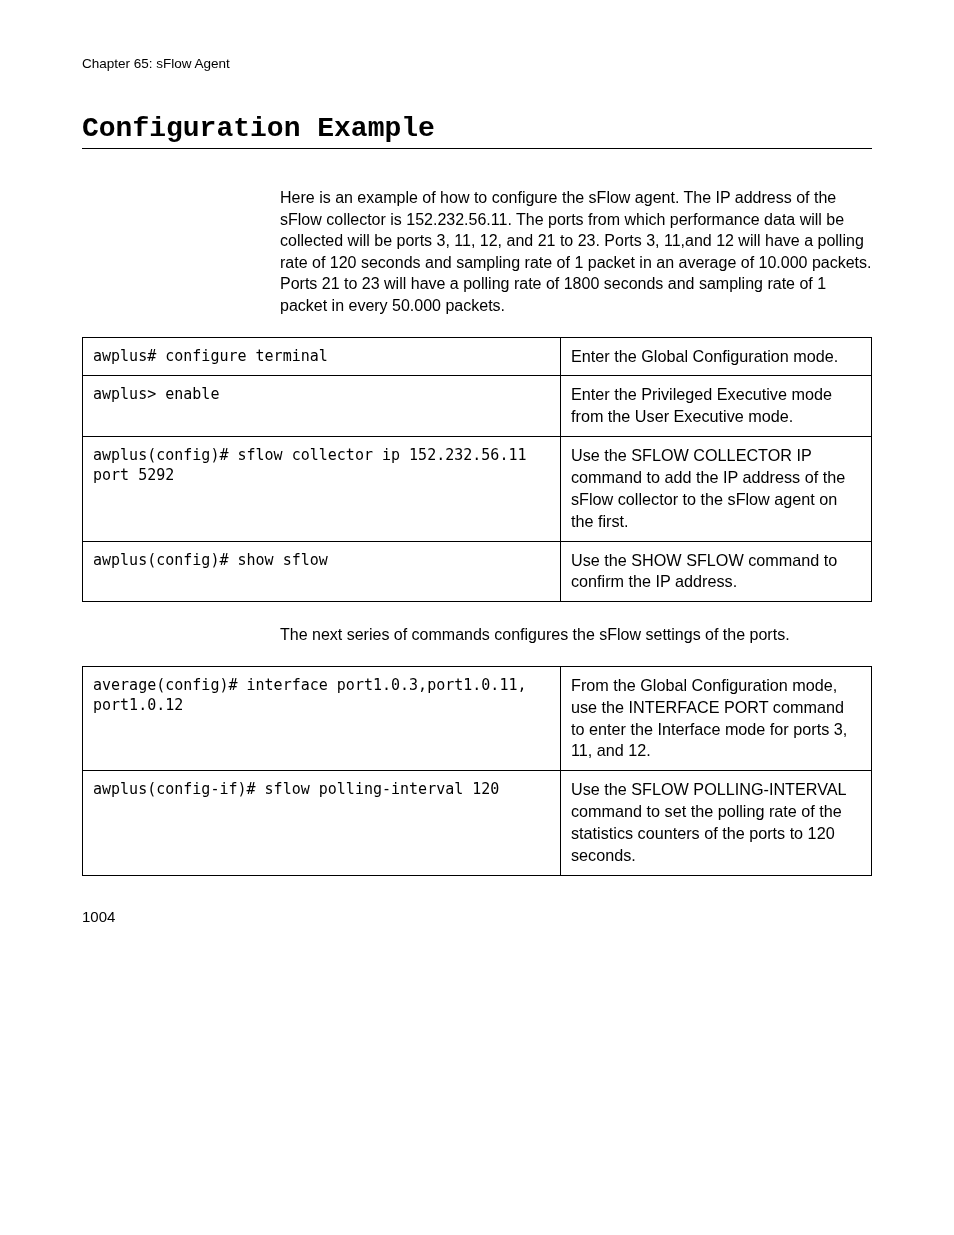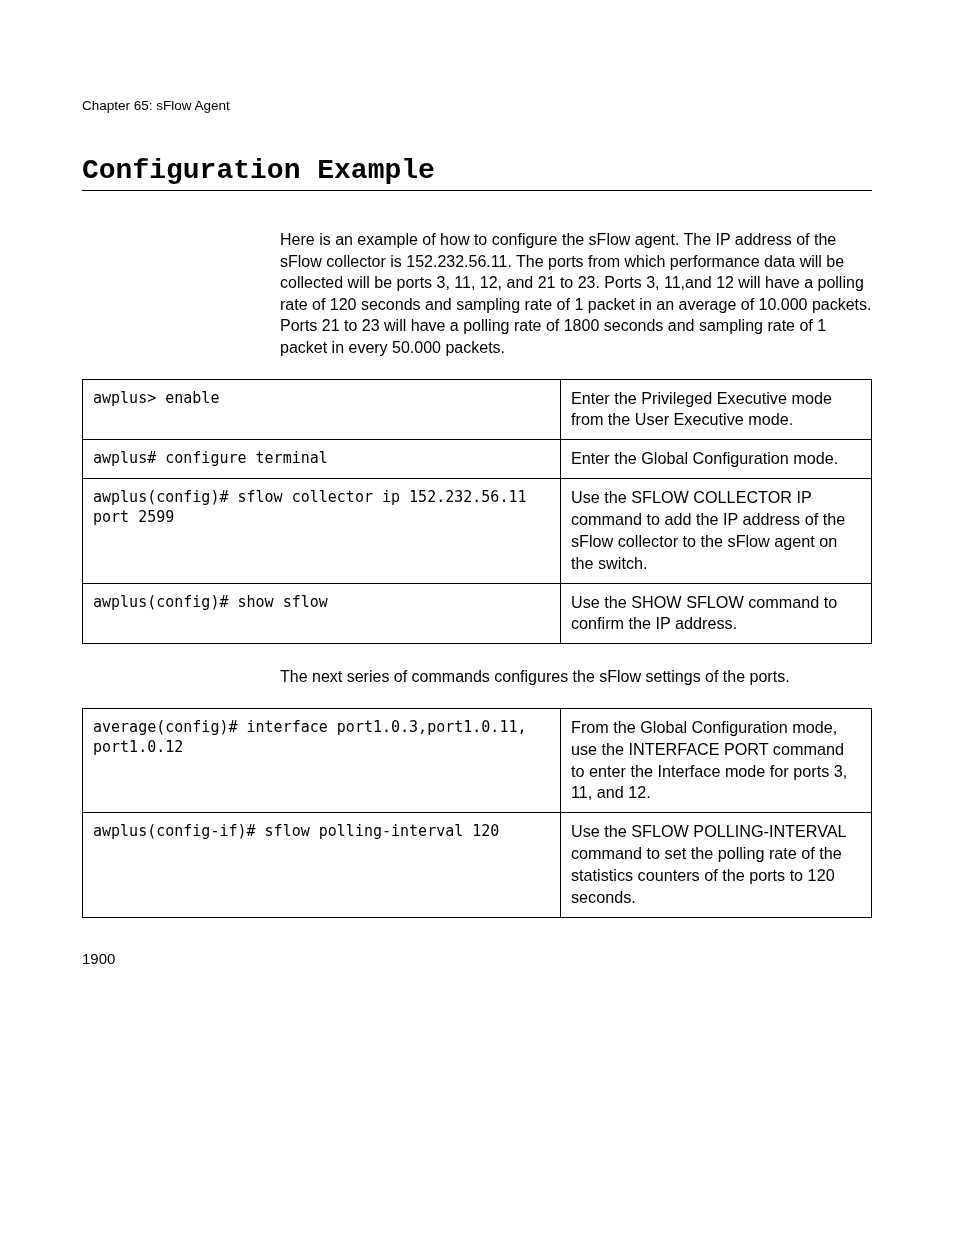--- a/index.html
+++ b/index.html
@@ -6,21 +6,20 @@
     body {
       background: #fff;
       width: 954px;
       height: 1235px;
       font-family: Arial, Helvetica, sans-serif;
       color: #000;
       position: relative;
     }
     .page {
       padding: 56px 82px 0 82px;
-      margin-top: 42px;
     }
     .header-line {
       font-size: 13.5px;
       margin-bottom: 42px;
     }
     .section-title {
       font-family: Liberation Mono, monospace;
       font-size: 28px;
       font-weight: bold;
       padding-bottom: 4px;
@@ -67,30 +66,30 @@
 <div class="page">
   <div class="header-line">Chapter 65: sFlow Agent</div>
 
   <div class="section-title">Configuration Example</div>
 
   <div class="body-text">Here is an example of how to configure the sFlow agent. The IP address of the sFlow collector is 152.232.56.11. The ports from which performance data will be collected will be ports 3, 11, 12, and 21 to 23. Ports 3, 11,and 12 will have a polling rate of 120 seconds and sampling rate of 1 packet in an average of 10.000 packets. Ports 21 to 23 will have a polling rate of 1800 seconds and sampling rate of 1 packet in every 50.000 packets.</div>
 
   <table class="cmd">
     <tbody>
         <tr>
+      <td class="cmd-col">awplus# configure terminal</td>
+      <td class="desc-col">Enter the Global Configuration mode.</td>
+    </tr>
+    <tr>
       <td class="cmd-col">awplus&gt; enable</td>
       <td class="desc-col">Enter the Privileged Executive mode from the User Executive mode.</td>
     </tr>
     <tr>
-      <td class="cmd-col">awplus# configure terminal</td>
-      <td class="desc-col">Enter the Global Configuration mode.</td>
-    </tr>
-    <tr>
-      <td class="cmd-col">awplus(config)# sflow collector ip 152.232.56.11 port 2599</td>
-      <td class="desc-col">Use the SFLOW COLLECTOR IP command to add the IP address of the sFlow collector to the sFlow agent on the switch.</td>
+      <td class="cmd-col">awplus(config)# sflow collector ip 152.232.56.11 port 5292</td>
+      <td class="desc-col">Use the SFLOW COLLECTOR IP command to add the IP address of the sFlow collector to the sFlow agent on the first.</td>
     </tr>
     <tr>
       <td class="cmd-col">awplus(config)# show sflow</td>
       <td class="desc-col">Use the SHOW SFLOW command to confirm the IP address.</td>
     </tr>
   </tbody>
     </table>
 
   <div class="body-text">The next series of commands configures the sFlow settings of the ports.</div>
 
@@ -100,14 +99,14 @@
       <td class="cmd-col">average(config)# interface port1.0.3,port1.0.11, port1.0.12</td>
       <td class="desc-col">From the Global Configuration mode, use the INTERFACE PORT command to enter the Interface mode for ports 3, 11, and 12.</td>
     </tr>
     <tr>
       <td class="cmd-col">awplus(config-if)# sflow polling-interval 120</td>
       <td class="desc-col">Use the SFLOW POLLING-INTERVAL command to set the polling rate of the statistics counters of the ports to 120 seconds.</td>
     </tr>
   </tbody>
     </table>
 
-  <div class="page-num">1900</div>
+  <div class="page-num">1004</div>
 </div>
 
 </body></html>

